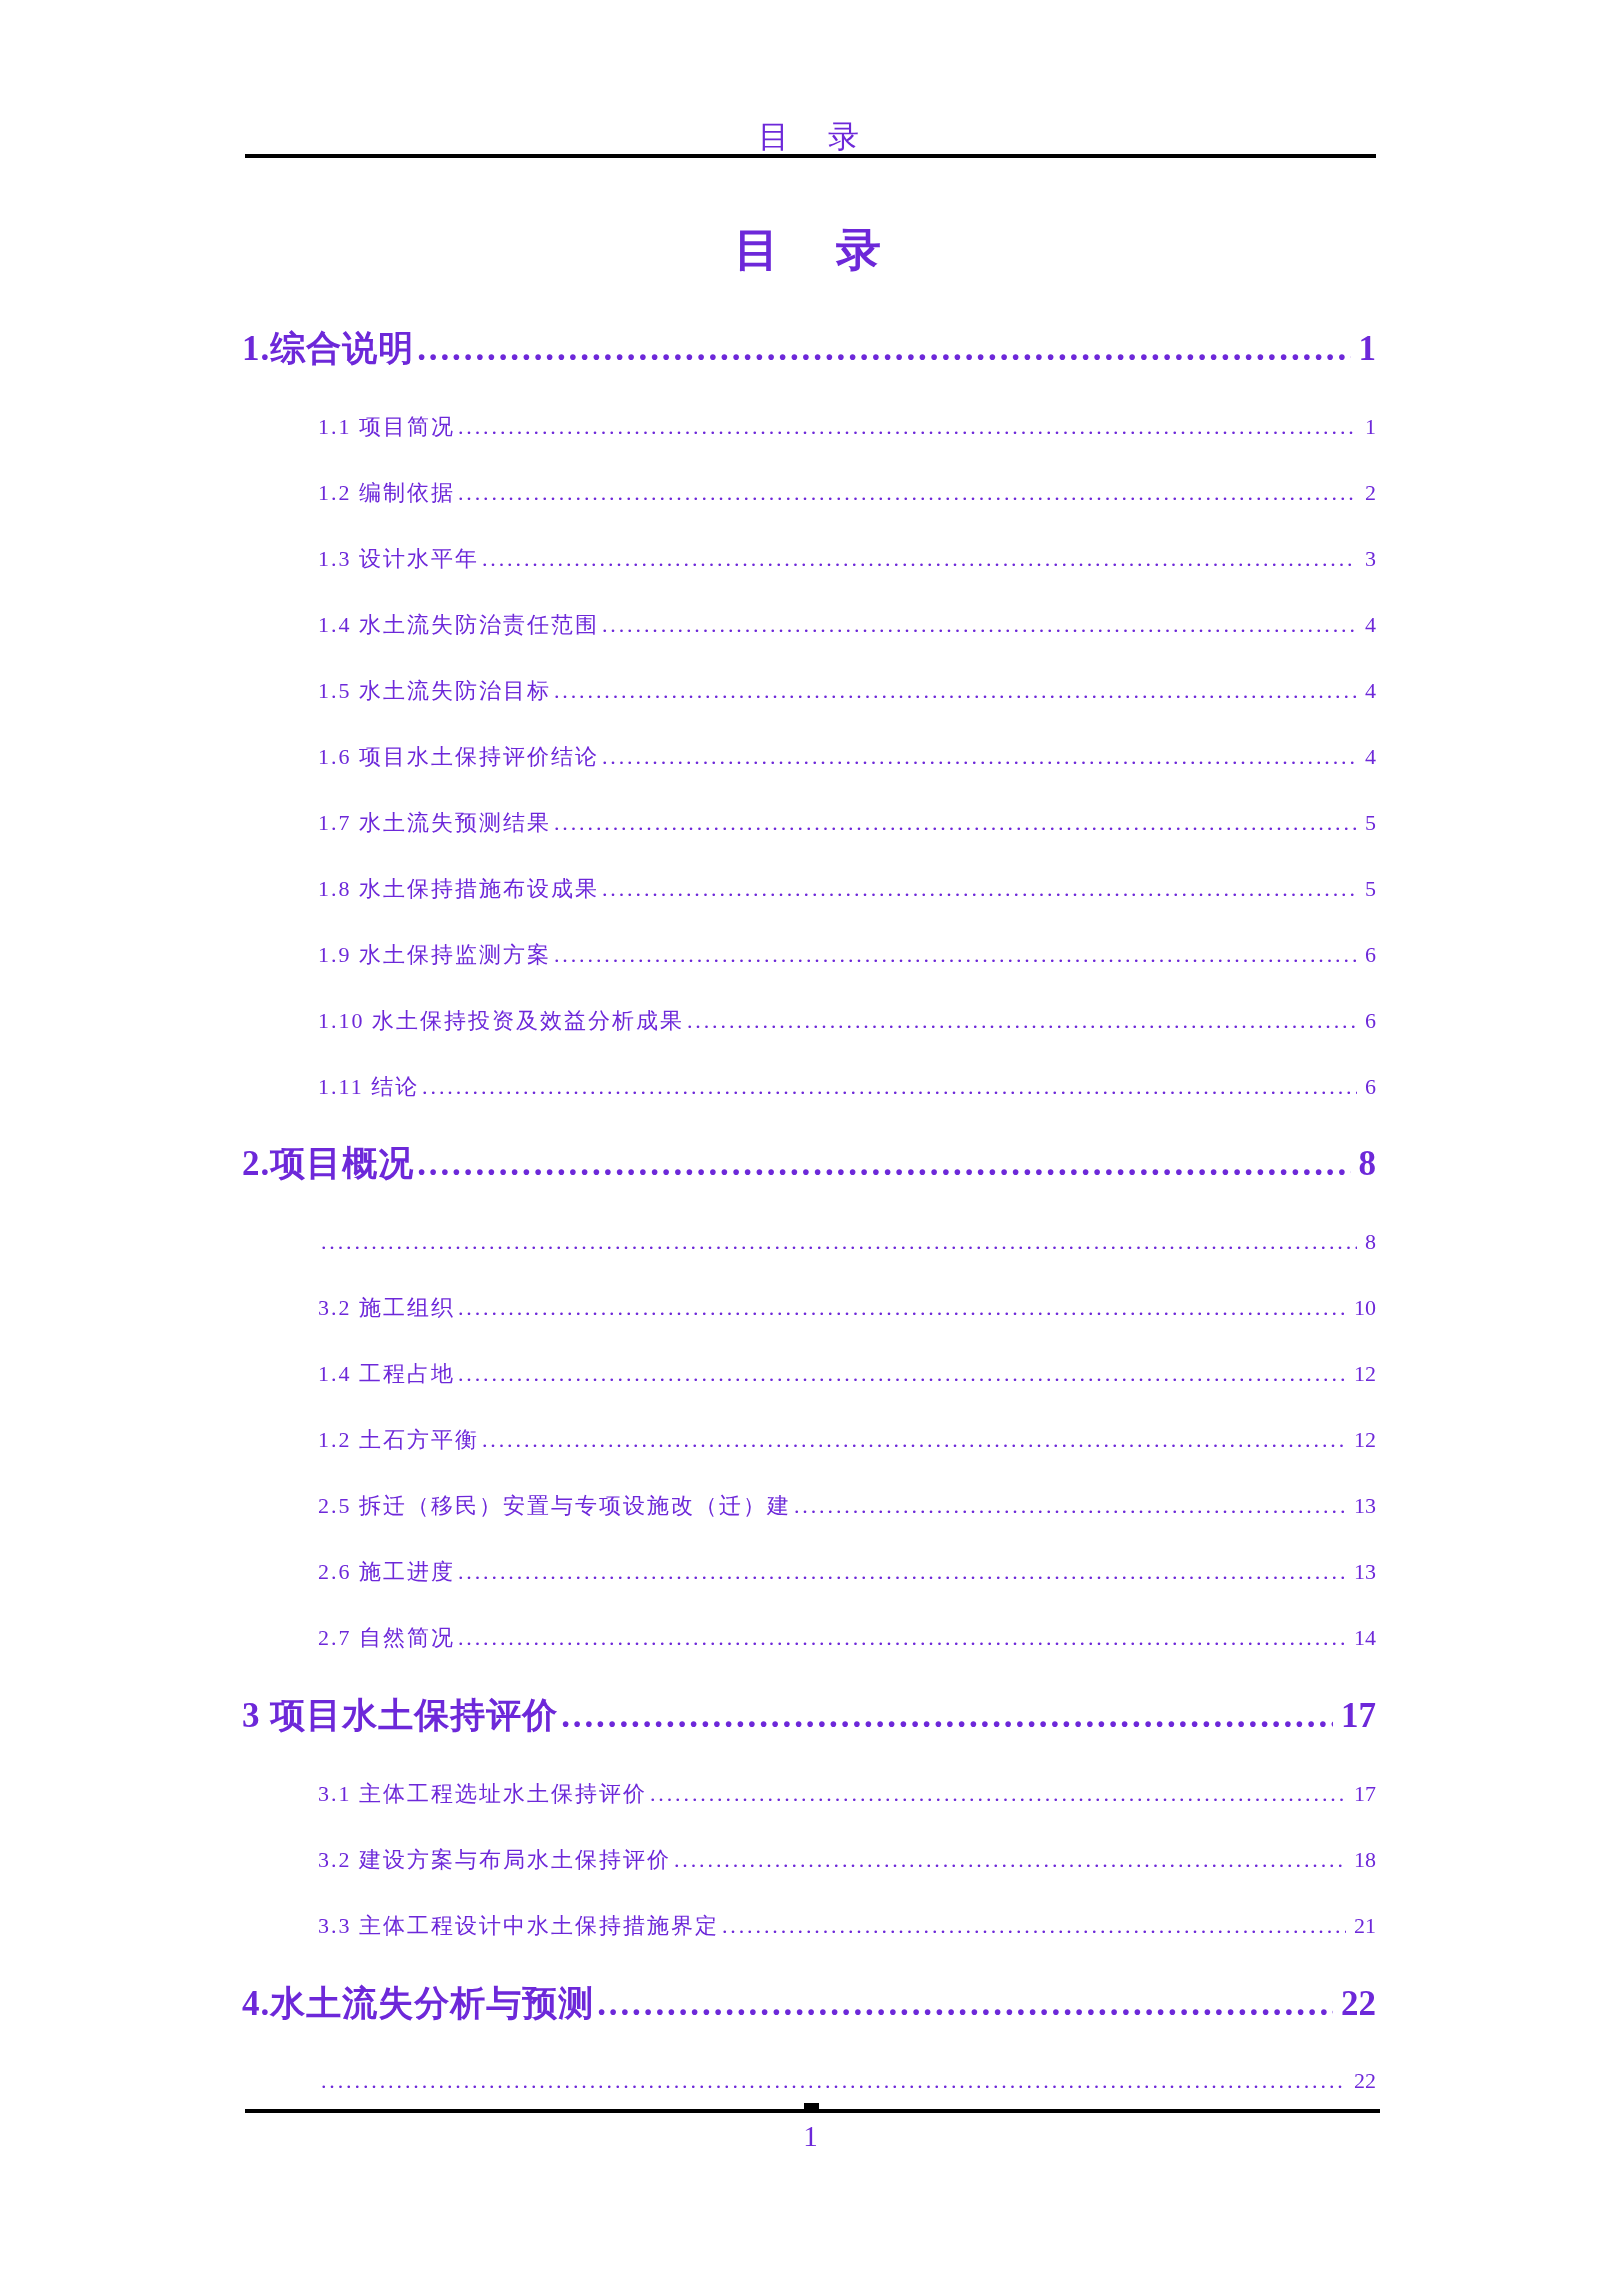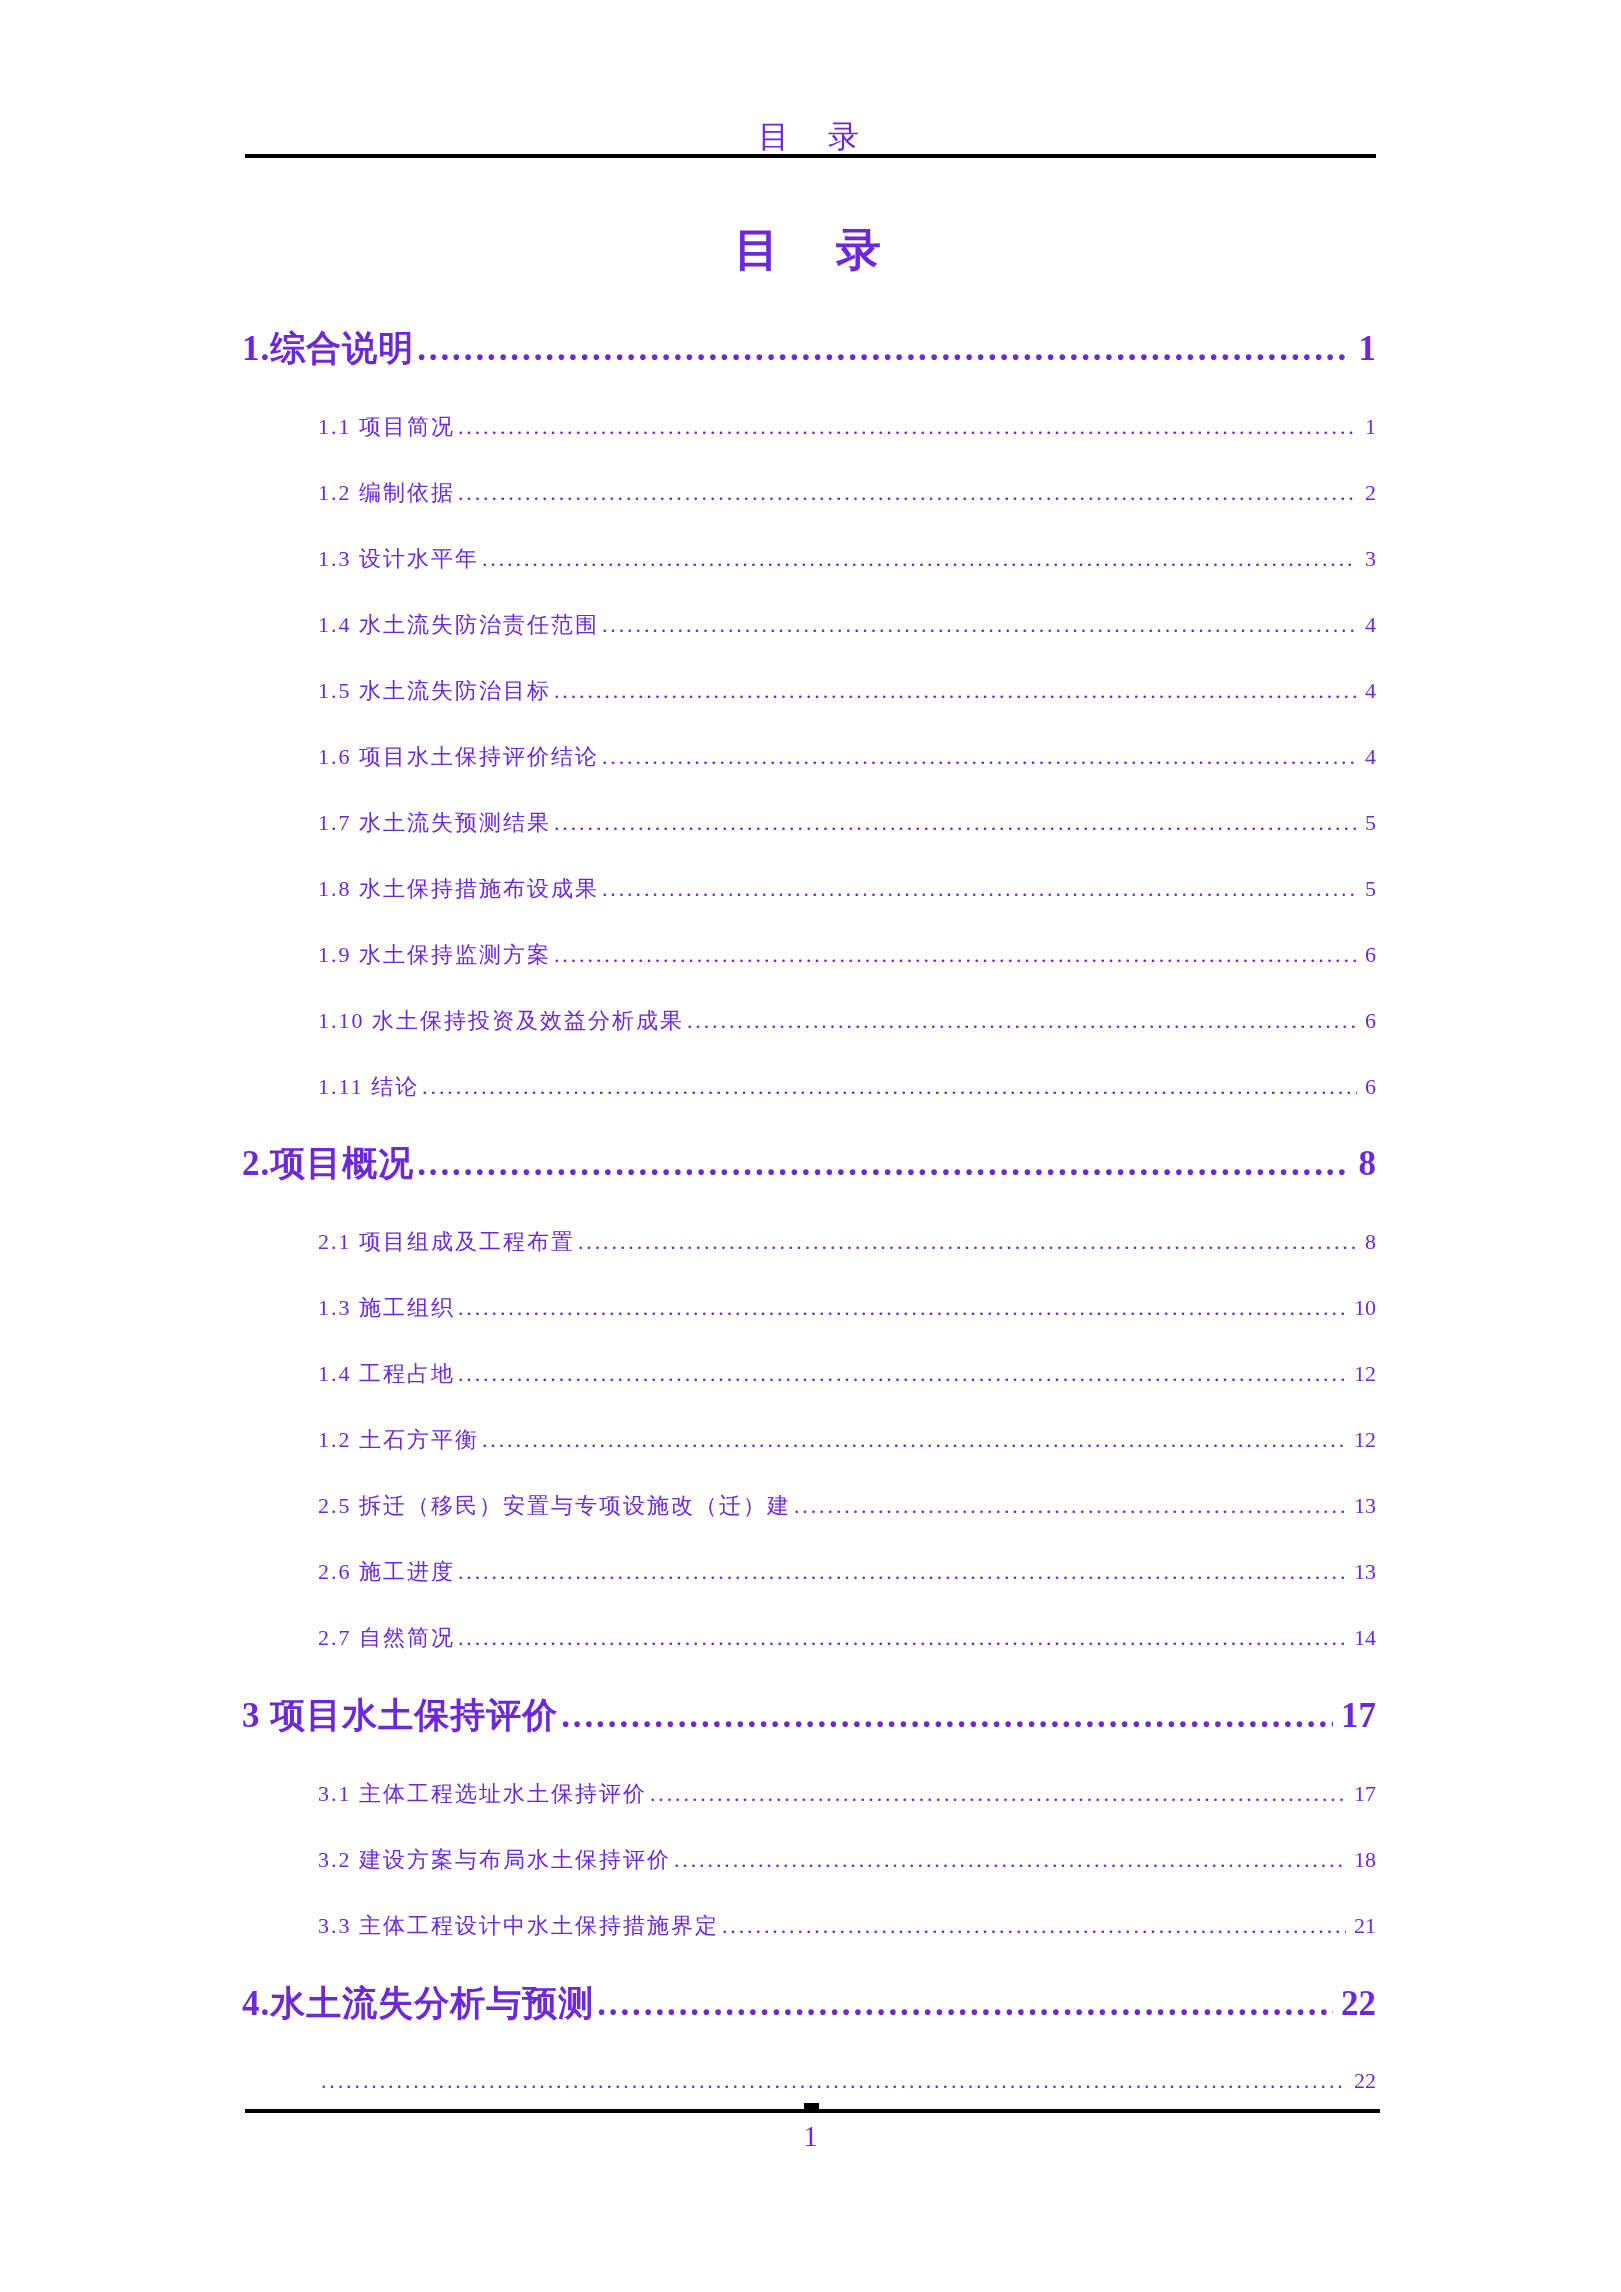--- a/index.html
+++ b/index.html
@@ -132,26 +132,25 @@
         <span class="toc-label">1.11 结论</span>
         <span class="leader">................................................................................................................................................................................................................................................</span>
         <span class="pagenum">6</span>
       </div>
       <div class="toc-row lvl1">
         <span class="toc-label">2.项目概况</span>
         <span class="leader">................................................................................................................................................................................................................................................</span>
         <span class="pagenum">8</span>
       </div>
       <div class="toc-row lvl2">
-        <span class="toc-label">2.1 项目组成及工程布置</span>
         <span class="leader">................................................................................................................................................................................................................................................</span>
         <span class="pagenum">8</span>
       </div>
       <div class="toc-row lvl2">
-        <span class="toc-label">1.3 施工组织</span>
+        <span class="toc-label">3.2 施工组织</span>
         <span class="leader">................................................................................................................................................................................................................................................</span>
         <span class="pagenum">10</span>
       </div>
       <div class="toc-row lvl2">
         <span class="toc-label">1.4 工程占地</span>
         <span class="leader">................................................................................................................................................................................................................................................</span>
         <span class="pagenum">12</span>
       </div>
       <div class="toc-row lvl2">
         <span class="toc-label">1.2 土石方平衡</span>

